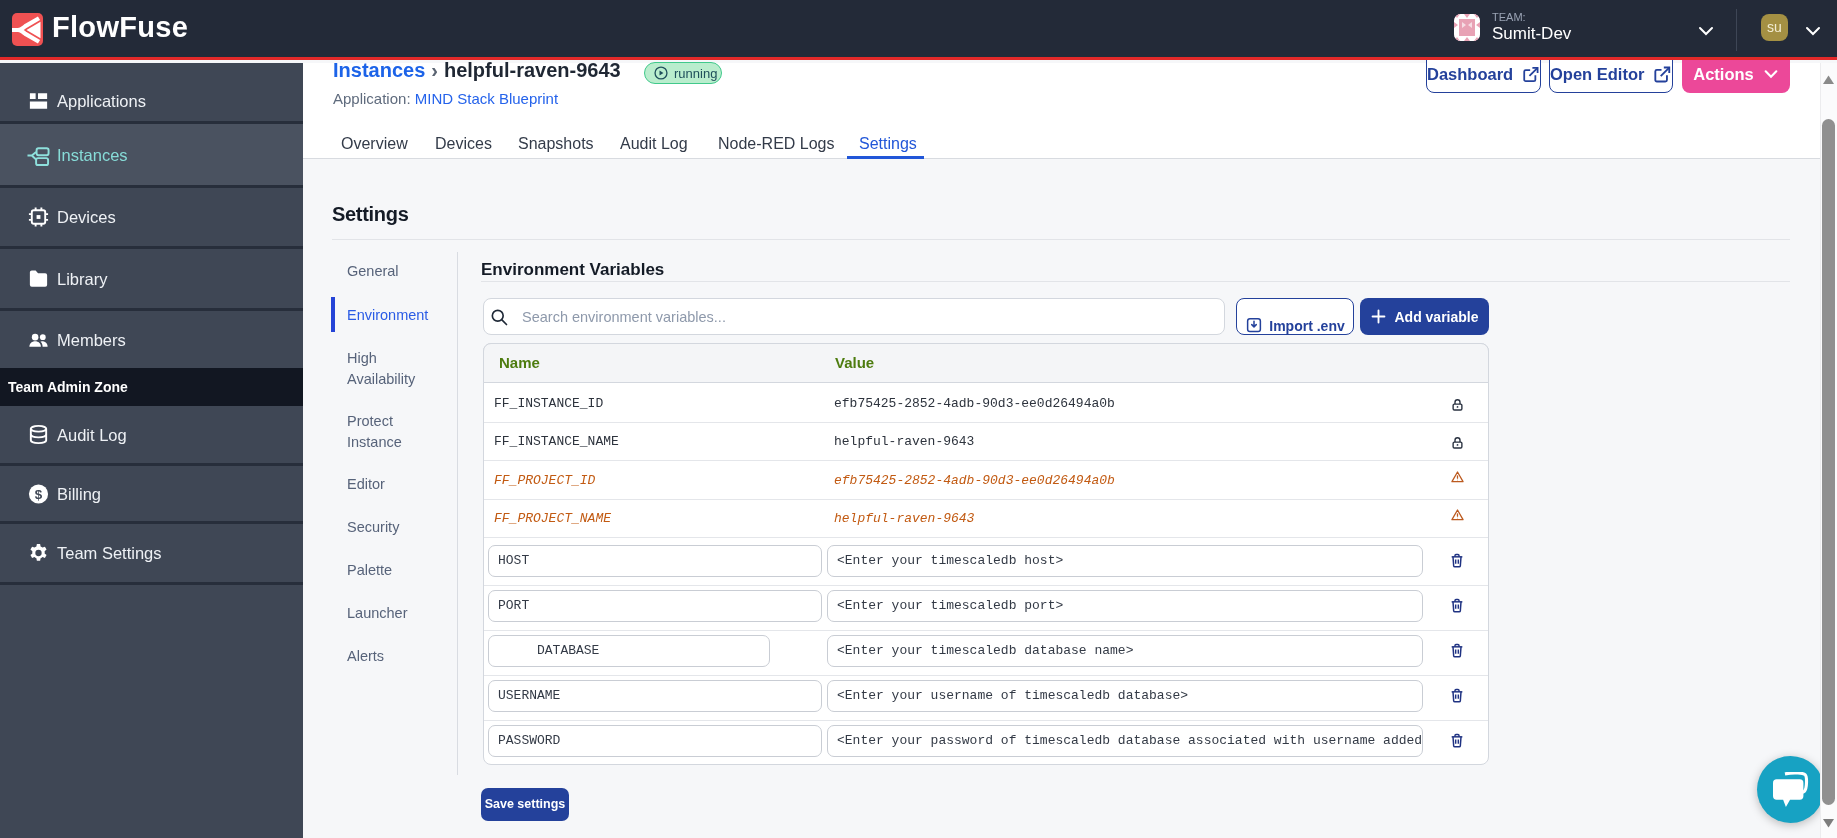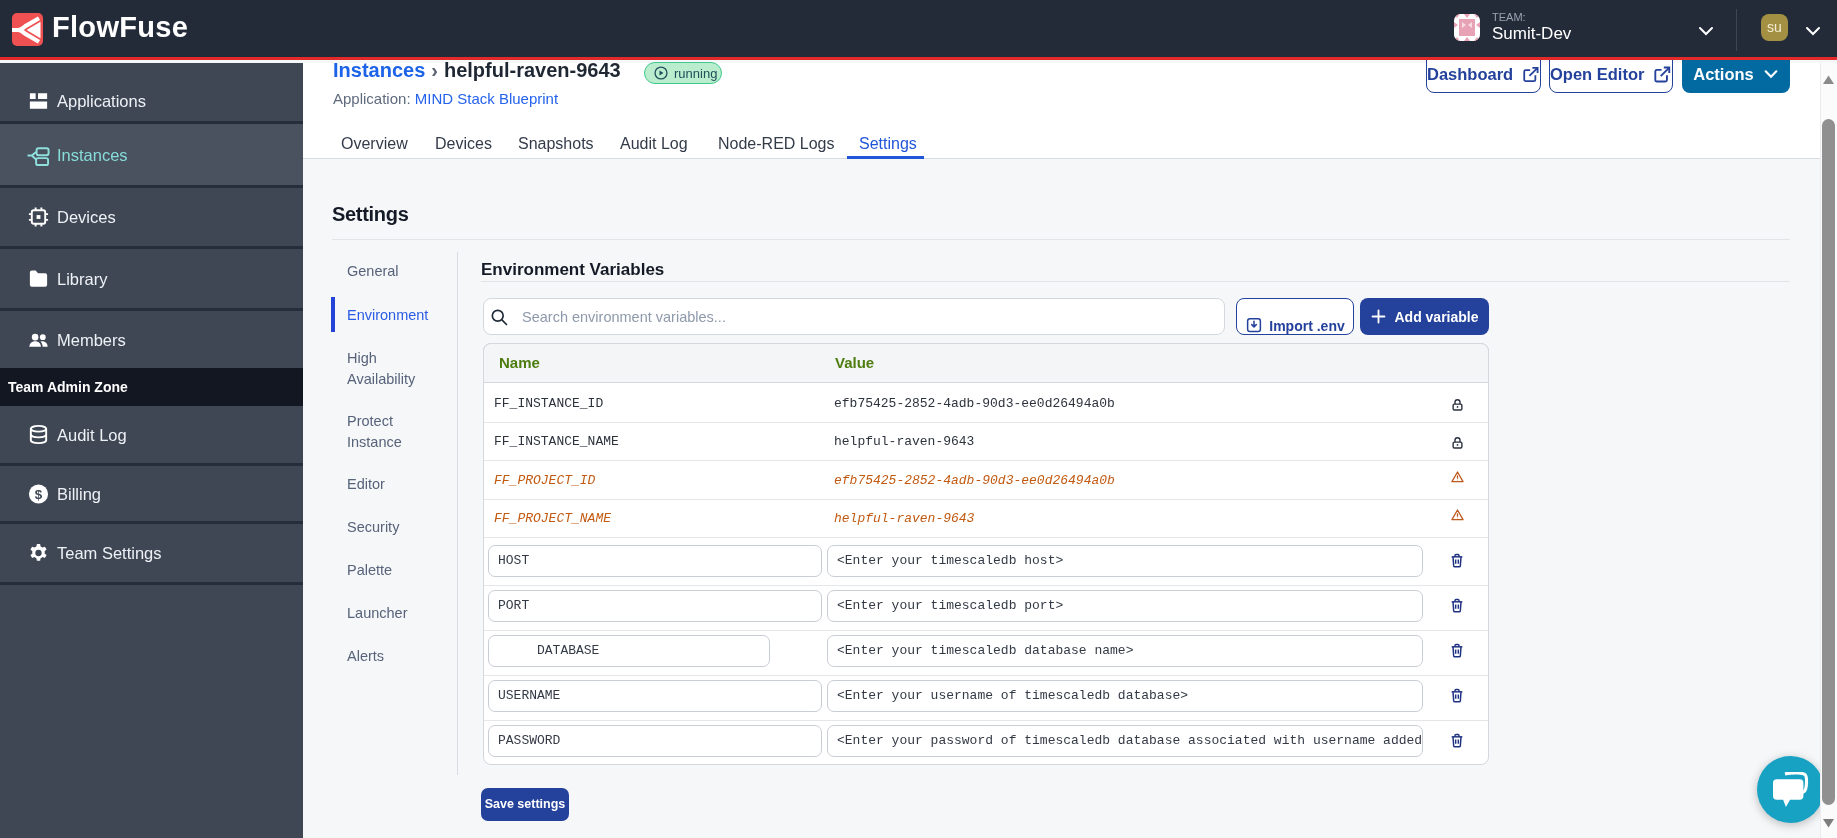--- a/index.html
+++ b/index.html
@@ -191,21 +191,21 @@
       <path d="M10 14 L21 3"></path>
     </svg>
 </div>
 <div class="topbtn btn-white" style="left:1549px;width:124px;">Open Editor
   <svg width="19" height="19" viewBox="0 0 24 24" fill="none" stroke="#24419b" stroke-width="2.4">
       <path d="M18 13 v6 a2 2 0 0 1-2 2 H5 a2 2 0 0 1-2-2 V8 a2 2 0 0 1 2-2 h6"></path>
       <path d="M14 3 h7 v7"></path>
       <path d="M10 14 L21 3"></path>
     </svg>
 </div>
-<div class="topbtn" style="left:1682px;width:108px;background:#0369a1;color:#fff;">Actions
+<div class="topbtn" style="left:1682px;width:108px;background:#ec4899;color:#fff;">Actions
   <svg width="16" height="16" viewBox="0 0 18 18">
       <path d="M3 6 L9 12 L15 6" stroke="#fff" stroke-width="2.4" fill="none" stroke-linecap="round"></path>
     </svg>
 </div>
 
 <div id="whiteband"></div>
 <div id="crumb"><span class="b1">Instances</span><span class="sep">›</span><span class="b2">helpful-raven-9643</span></div>
 <div id="badge">
   <svg style="position:absolute;left:9px;top:3px" width="14" height="14" viewBox="0 0 16 16" fill="none" stroke="#20505c" stroke-width="1.5">
       <circle cx="8" cy="8" r="6.8"></circle>

